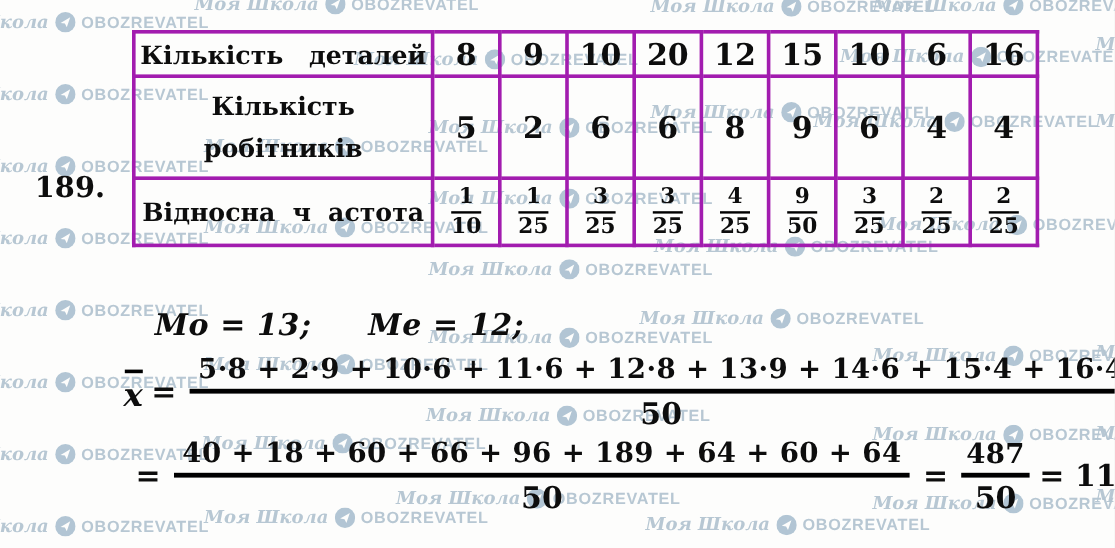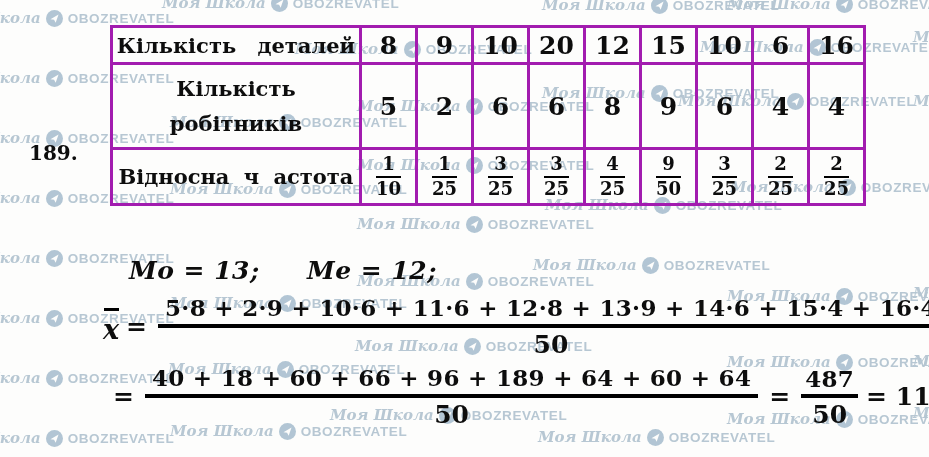--- a/index.html
+++ b/index.html
@@ -6,21 +6,21 @@
   .screen{position:relative;width:929px;height:457px;background:#fdfdfc;overflow:hidden;
           font-family:"DejaVu Serif", serif;color:#0d0d0d;}
   
   .wm-layer{position:absolute;inset:0;z-index:1;}
   .wm{position:absolute;display:flex;align-items:center;gap:5px;white-space:nowrap;
       color:#b4c5d1;opacity:.95;}
   .wm-script{font-family:"DejaVu Serif", serif;font-style:italic;font-weight:bold;font-size:15px;}
   .wm-logo{display:inline-flex;}
   .wm-caps{font-family:"Liberation Sans", sans-serif;font-weight:bold;font-size:13.5px;letter-spacing:.6px;}
   
-  .pnum{position:absolute;left:29px;top:141px;font-size:20px;font-weight:bold;z-index:2;}
+  .pnum{position:absolute;left:29px;top:141px;font-size:24px;font-weight:bold;z-index:2;}
   
   .dtable{position:absolute;left:110px;top:25px;border-collapse:collapse;z-index:2;}
   .dtable th,.dtable td{border:3px solid #a21caf;background:transparent;padding:0;}
   .dtable th.lbl{width:246px;font-weight:bold;font-size:21px;text-align:center;}
   .lbl1{word-spacing:14px;}
   .lbl2{white-space:pre-line;line-height:1.68;}
   .lbl3{word-spacing:7px;}
   .dtable td.num{width:53px;text-align:center;font-weight:bold;font-size:25px;}
   .r1{height:37px;}
   .r2{height:85px;}

